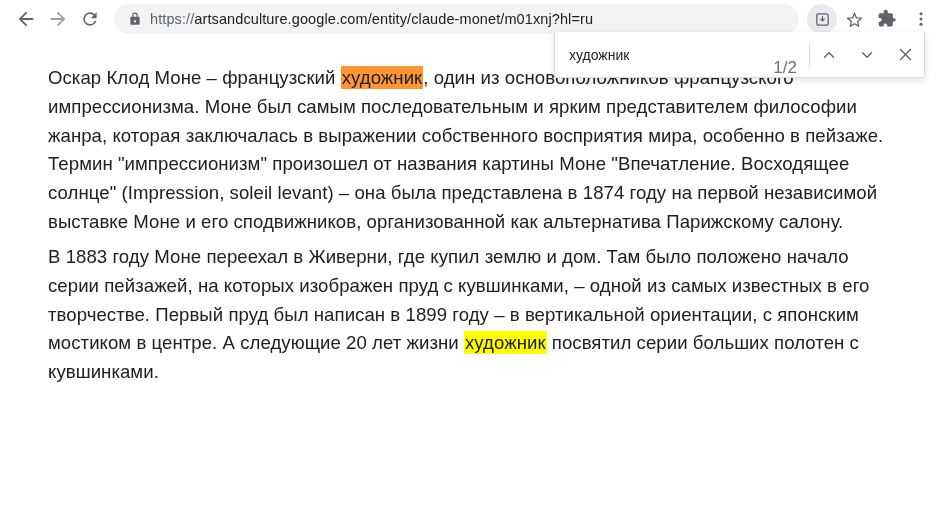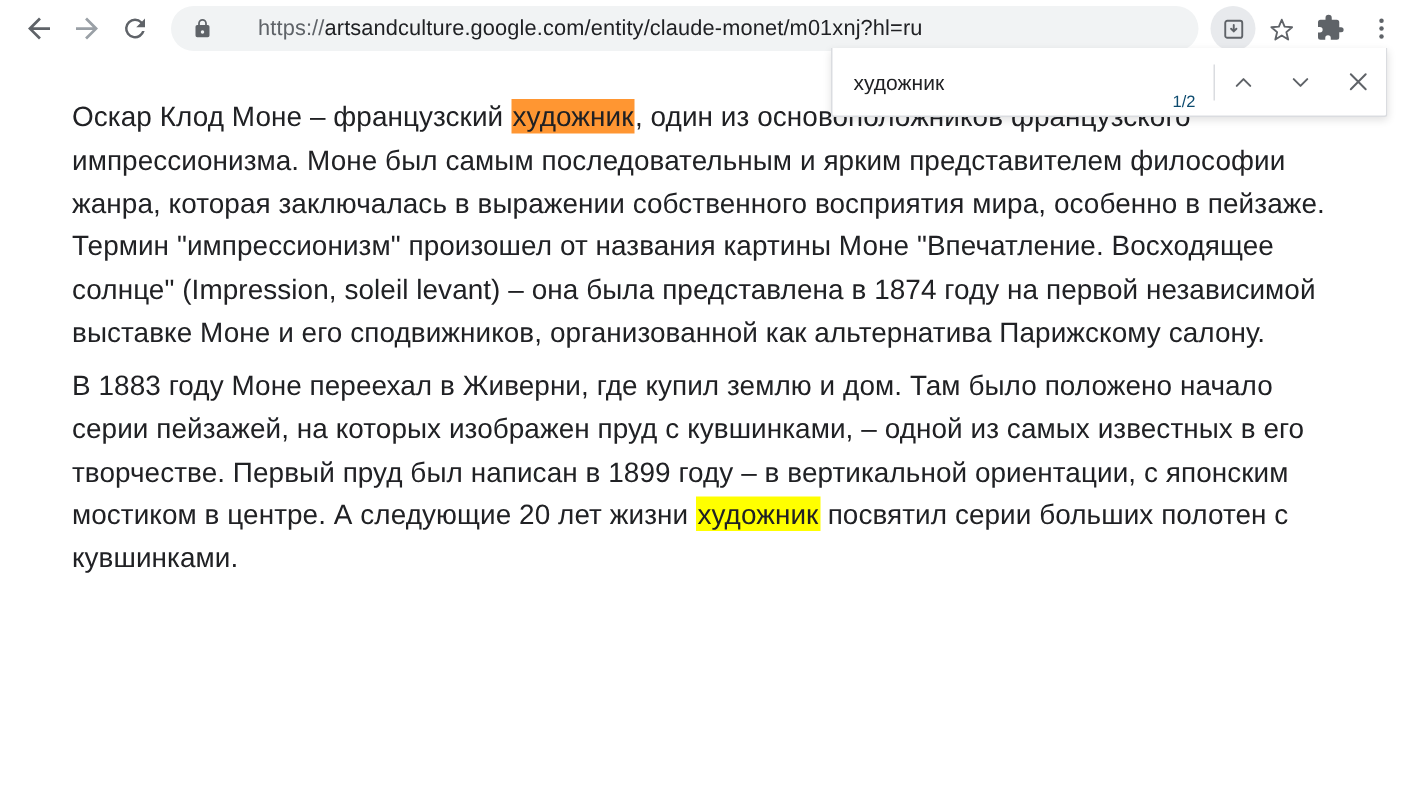--- a/index.html
+++ b/index.html
@@ -40,21 +40,20 @@
     flex: 1 1 auto;
     height: 30px;
     margin: 0 6px 0 8px;
     background: #f1f3f4;
     border-radius: 16px;
     display: flex;
     align-items: center;
     padding: 0 10px;
     box-sizing: border-box;
     min-width: 0;
-    gap: 22px;
   }
   .omnibox .lock {
     flex: 0 0 auto;
     margin: 0 8px 0 4px;
     display: flex;
     align-items: center;
   }
   .url-text {
     font-size: 14.5px;
     color: #202124;
@@ -118,22 +117,22 @@
     border: none;
     outline: none;
     font-family: "Liberation Sans", sans-serif;
     font-size: 14px;
     color: #202124;
     background: transparent;
     width: 100%;
     padding: 0;
   }
   .find-count {
-    font-size: 11px;
-    color: #0c4a6e;
+    font-size: 17px;
+    color: #737373;
     padding: 0 12px 0 6px;
     flex: 0 0 auto;
     white-space: nowrap;
     margin-top: 27px;
   }
   .find-sep {
     width: 1px;
     height: 24px;
     background: #dadce0;
     flex: 0 0 auto;

